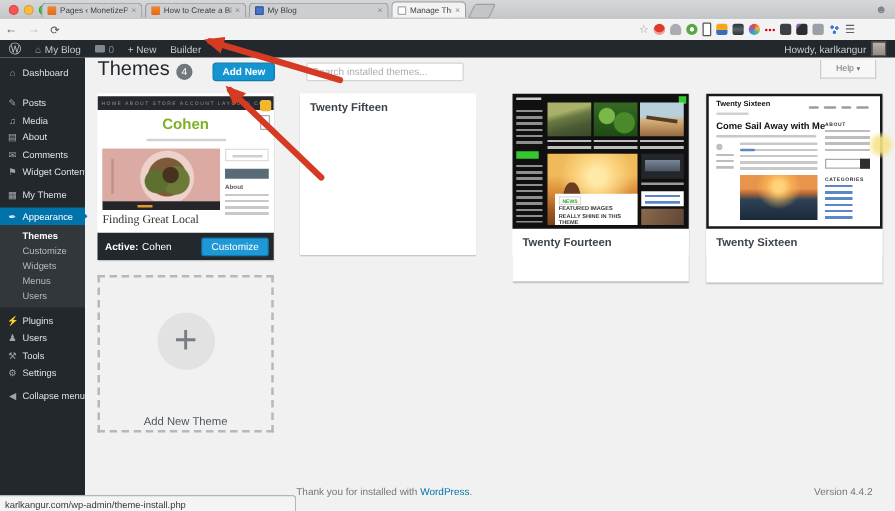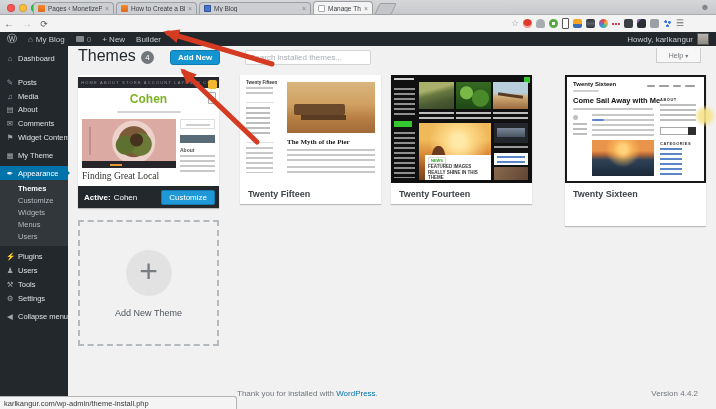--- a/index.html
+++ b/index.html
@@ -107,21 +107,21 @@
   .active-bar{height:22px;background:#23282d;display:flex;align-items:center;padding:0 4px 0 6px;box-sizing:border-box;color:#fff;font-size:8px;gap:3px}
   .customize-btn{margin-left:auto;background:#1f98d8;border:1px solid #1578ad;border-radius:2px;color:#fff;font-size:8px;padding:2px 7px;font-family:"Liberation Sans",sans-serif}
   
   .fifteen{left:240px;height:129px}
   .f-title{left:6px;top:5px;font-size:4.5px;font-weight:bold;color:#333;white-space:nowrap}
   .f-photo{left:47px;top:7px;width:88px;height:51px;background:linear-gradient(#dab57e 0%,#cf9f60 45%,#b97f44 70%,#a06a38 100%)}
   .f-photo::after{content:"";position:absolute;left:8%;top:44%;width:58%;height:20%;background:#6b4a2c;border-radius:2px;box-shadow:4px 8px 0 -3px #5a3c22}
   .f-head{left:47px;top:63px;font-family:"Liberation Serif",serif;font-size:7px;font-weight:bold;color:#222;white-space:nowrap}
   .hline{position:absolute;height:1px;background:#e2e2e2}
   
-  .fourteen{left:391px;height:129px}
+  .fourteen{left:410px;height:150px}
   .fourteen .preview{background:#101010}
   .g-sq{right:2px;top:2px;width:6px;height:6px;background:#35c72e}
   .g-btn{left:3px;top:46px;width:18px;height:6px;background:#35c72e}
   .m-img{top:7px;width:35px;height:27px}
   .m1{left:28px;background:linear-gradient(165deg,#a8b06a 0 30%,#6a7a42 45%,#4a5a32 70%,#3a4828)}
   .m2{left:65px;background:radial-gradient(circle at 30% 40%,#7ab84a 0 6px,transparent 7px),radial-gradient(circle at 70% 60%,#4a8a2a 0 8px,transparent 9px),linear-gradient(#356a22,#1e4a14)}
   .m3{left:102px;background:linear-gradient(#b8d0dc 0 40%,#d2ae76 55%,#9a6a40 100%)}
   .m3::after{content:"";position:absolute;left:15%;top:45%;width:70%;height:3px;background:#5a3a22;transform:rotate(8deg)}
   .ft-main{left:28px;top:48px;width:72px;height:57px;background:
     radial-gradient(circle at 55% 32%,#ffe9a8 0 6px,rgba(255,220,140,.85) 14px,transparent 30px),
@@ -146,21 +146,21 @@
     radial-gradient(circle at 50% 26%,#ffd27a 0 4px,rgba(255,190,90,.6) 10px,transparent 18px),
     linear-gradient(#e8944a 0 30%,#b86a38 40%,#2e4256 55%,#1b2838 100%)}
   .s-side-h{font-size:4px;font-weight:bold;color:#333;letter-spacing:.5px}
   .s-search{left:93px;top:50px;width:36px;height:8px;border:1px solid #aaa;background:#fff;box-sizing:border-box}
   .s-search::after{content:"";position:absolute;right:-1px;top:-1px;width:8px;height:8px;background:#2e2e2e}
   
   .addnew-card{position:absolute;left:78px;top:220px;width:137px;height:122px;border:2px dashed #b4b9be;
     display:flex;flex-direction:column;align-items:center;box-sizing:content-box}
   .plus-circle{margin-top:28px;width:46px;height:46px;border-radius:50%;background:#e2e2e2;display:flex;align-items:center;justify-content:center}
   .plus-circle::before{content:"+";font-size:32px;color:#787c82;line-height:1;margin-top:-4px}
-  .addnew-label{margin-top:12px;font-size:9px;color:#50575e}
+  .addnew-label{margin-top:36px;font-size:9px;color:#50575e}
   
   .footer{position:absolute;left:237px;top:389px;font-size:8px;color:#72777c;white-space:nowrap}
   .footer a{color:#0073aa;text-decoration:none}
   .version{position:absolute;right:18px;top:389px;font-size:8px;color:#72777c}
   .statusbar{position:absolute;left:0;top:396px;width:237px;height:13px;background:#f4f4f4;border:1px solid #b5b5b5;border-left:none;border-bottom:none;
     border-top-right-radius:3px;font-size:7.5px;color:#3a3a3a;display:flex;align-items:center;padding-left:4px;box-sizing:border-box;z-index:6}
   
   .arrows{position:absolute;left:0;top:0;z-index:50;pointer-events:none}
   .yellow-dot{position:absolute;left:694px;top:105px;width:22px;height:22px;border-radius:50%;z-index:5;
     background:radial-gradient(circle,rgba(246,227,138,.9) 0 35%,rgba(246,227,138,0) 72%)}
@@ -332,32 +332,20 @@
       <div class="para" style="left:102px;top:80px;width:35px;height:17px"></div>
     </div>
     <div class="active-bar">
       <b>Active:</b>
       <span>Cohen</span>
       <button class="customize-btn">Customize</button>
     </div>
   </div>
 
   <div class="card fifteen">
-    <div class="preview">
-      <div class="f-title">Twenty Fifteen</div>
-      <div class="para" style="left:6px;top:12px;width:27px;height:8px"></div>
-      <div class="hline" style="left:6px;top:27px;width:28px"></div>
-      <div class="para" style="left:6px;top:32px;width:24px;height:30px;--c:#bdbdbd"></div>
-      <div class="hline" style="left:6px;top:67px;width:28px"></div>
-      <div class="para" style="left:6px;top:72px;width:27px;height:26px"></div>
-      <div class="f-photo"></div>
-      <div class="f-head">The Myth of the Pier</div>
-      <div class="para" style="left:47px;top:74px;width:88px;height:12px"></div>
-      <div class="para" style="left:47px;top:91px;width:88px;height:10px"></div>
-    </div>
     <div class="theme-label">Twenty Fifteen</div>
   </div>
 
   <div class="card fourteen">
     <div class="preview">
       <div class="para" style="left:3px;top:3px;width:20px;height:5px;--c:#cfcfcf"></div>
       <span class="g-sq"></span>
       <div class="para" style="left:3px;top:13px;width:21px;height:28px;--c:#8f8f8f"></div>
       <span class="g-btn"></span>
       <div class="para" style="left:3px;top:57px;width:21px;height:46px;--c:#8f8f8f"></div>

